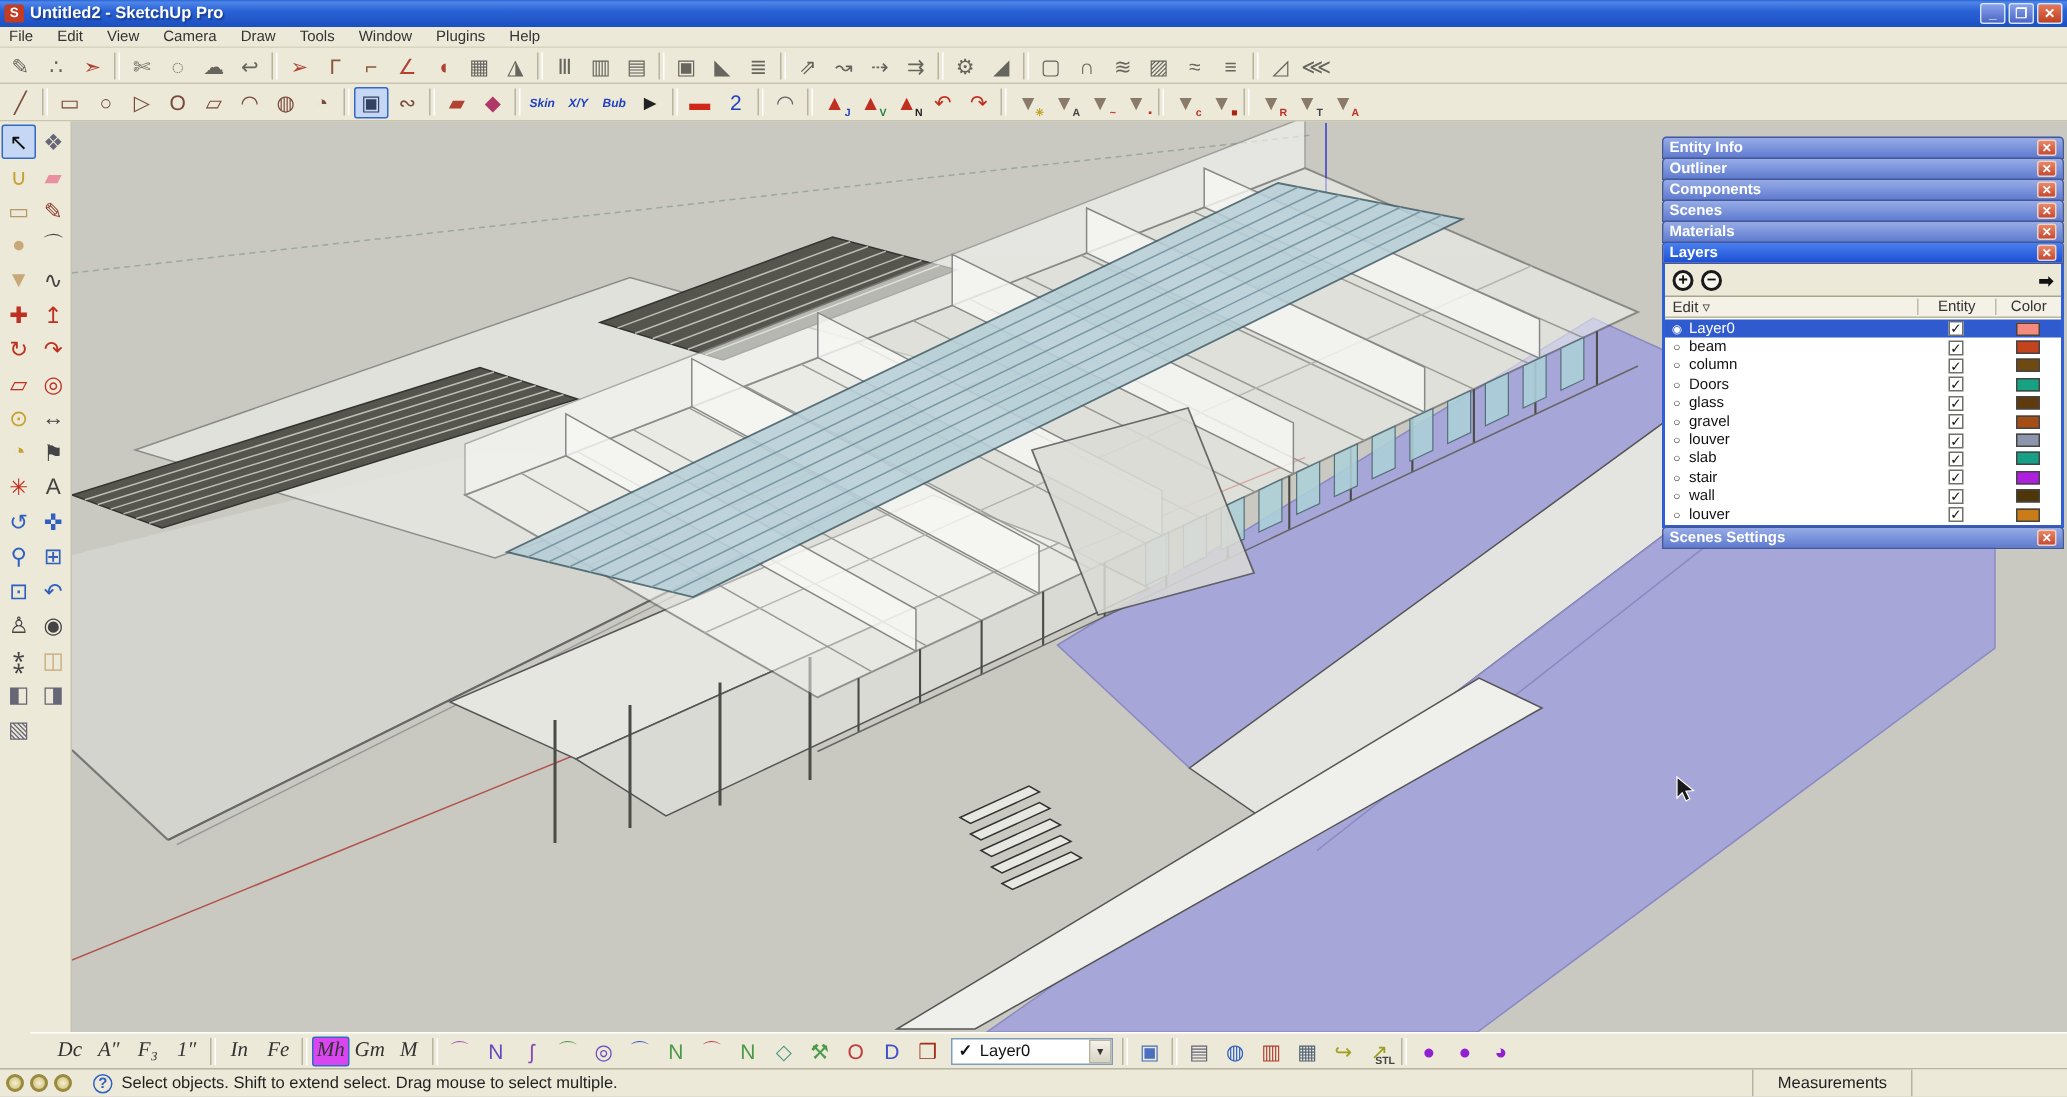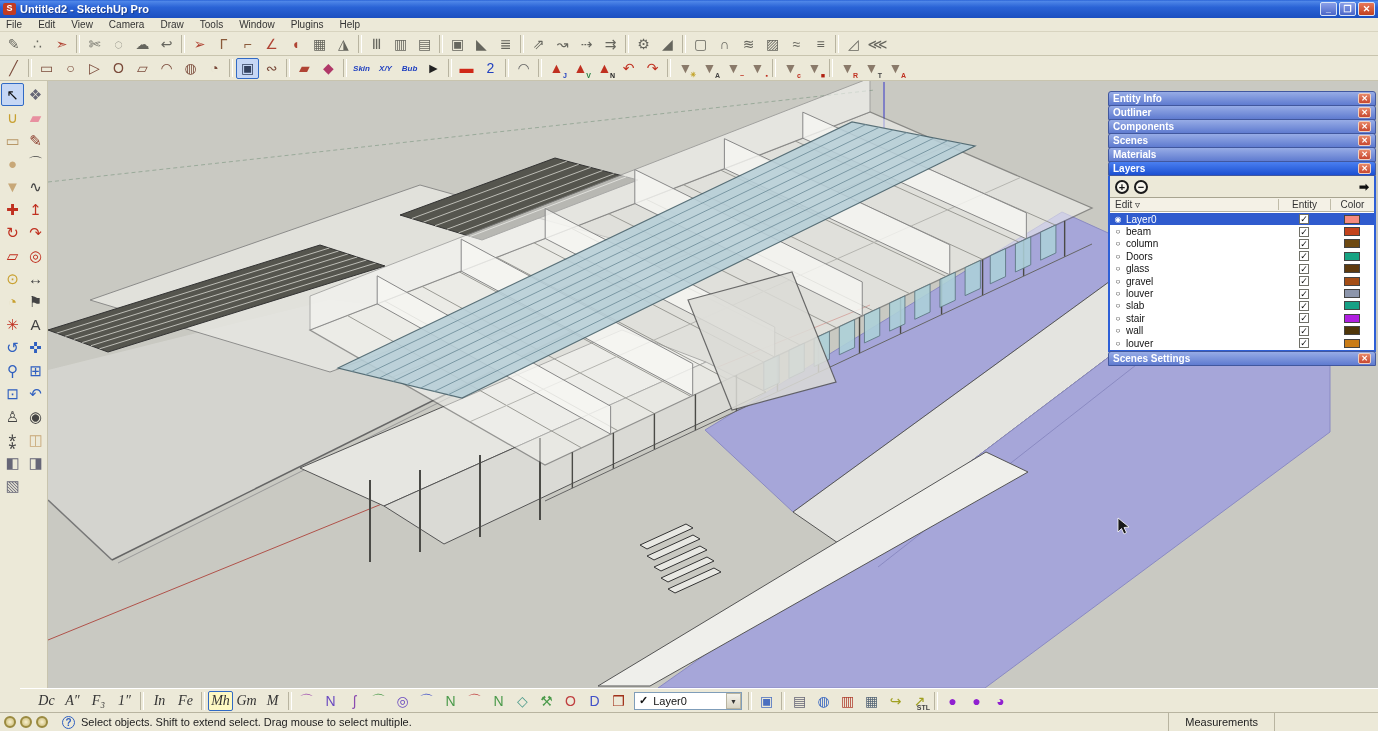--- a/index.html
+++ b/index.html
@@ -78,21 +78,21 @@
   .chk { width:10px; height:10px; border:1px solid #707068; background:#fff; font-size:9px;
     line-height:8px; text-align:center; color:#111; }
   .swatch { width:16px; height:9px; border:1px solid #444; }
 
   
   .bottombar { position:absolute; left:0; right:0; bottom:19px; height:24px; background:#ECE9D8;
     border-top:1px solid #FFFFFF; display:flex; align-items:center; padding:0 14px; gap:1px;margin-left:20px; }
   .txtbtn { min-width:25px; height:20px; display:flex; align-items:center; justify-content:center;
     font-family:"Liberation Serif", serif; font-style:italic; font-size:14px; color:#333;
     border:1px solid transparent; border-radius:2px; flex:none; }
-  .txtbtn.pressed { background:#fef9c3; border:1px solid #316AC5; }
+  .txtbtn.pressed { background:#d946ef; border:1px solid #316AC5; }
   .combo { width:108px; height:18px; background:#fff; border:1px solid #7F9DB9; display:flex;
     align-items:center; font-size:11px; color:#111; padding-left:4px; margin:0 3px; flex:none; }
   .combo .chkmark { font-weight:bold; margin-right:5px; }
   .combo .drop { margin-left:auto; width:15px; height:16px; background:linear-gradient(#F4F2EA,#D8D4C4);
     border:1px solid #B8B4A0; font-size:7px; line-height:15px; text-align:center; color:#333; }
 
   
   .statusbar { position:absolute; left:0; right:0; bottom:0; height:19px; background:#ECE9D8;
     border-top:1px solid #B8B4A0; display:flex; align-items:center; font-size:11px; color:#222;
     padding-left:4px; }

